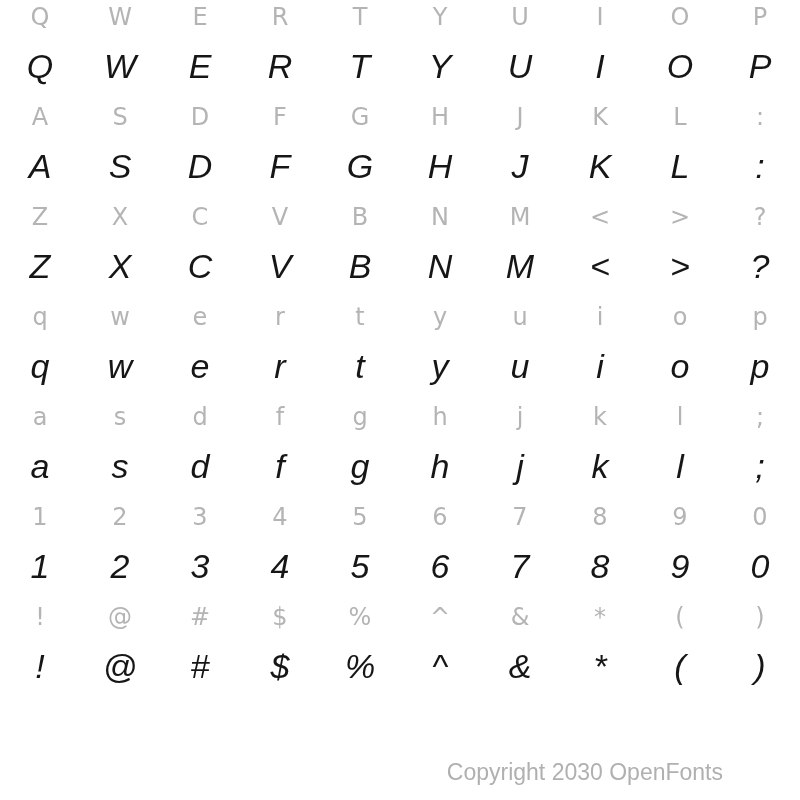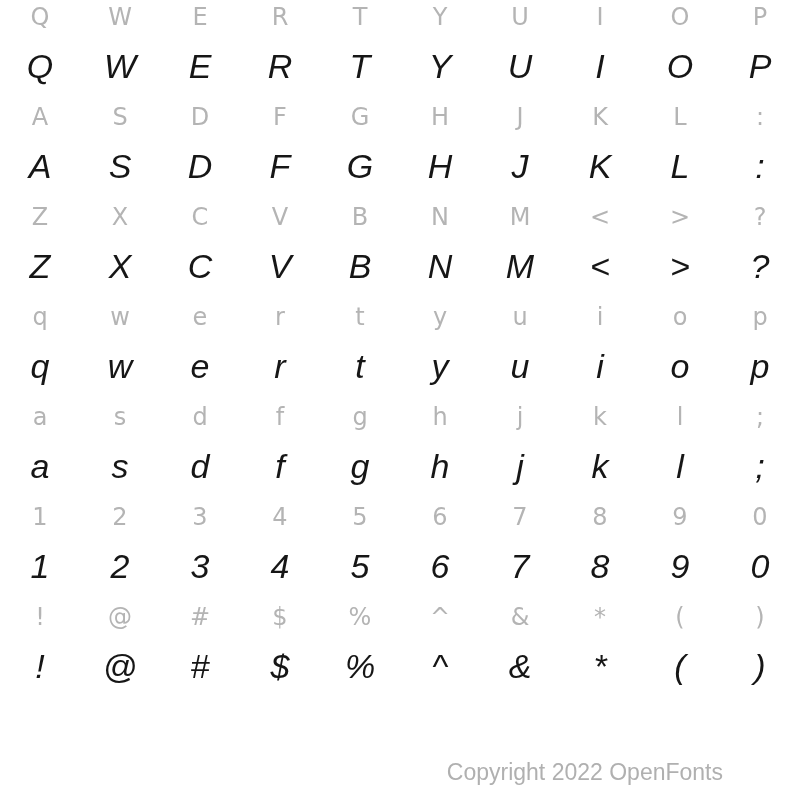--- a/index.html
+++ b/index.html
@@ -224,14 +224,14 @@
         <span class="cell">#</span>
         <span class="cell">$</span>
         <span class="cell">%</span>
         <span class="cell">^</span>
         <span class="cell">&amp;</span>
         <span class="cell">*</span>
         <span class="cell">(</span>
         <span class="cell">)</span>
       </div>
     </div>
-  <div class="footer-note">Copyright 2022 OpenFonts</div>
+  <div class="footer-note">Copyright 2030 OpenFonts</div>
 </div>
 
 </body></html>

